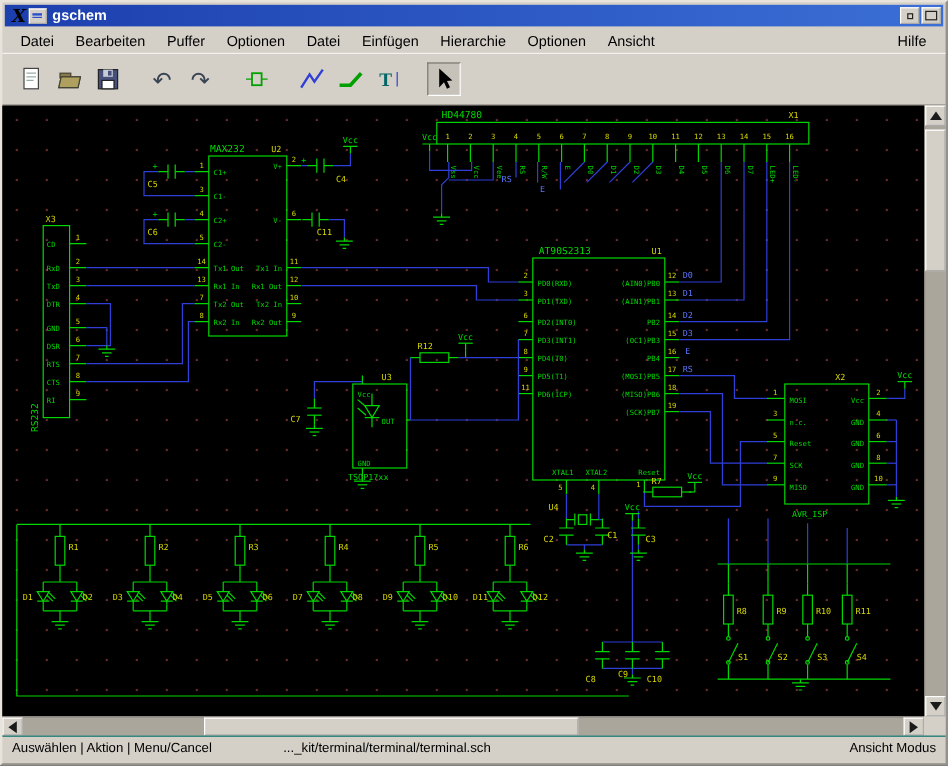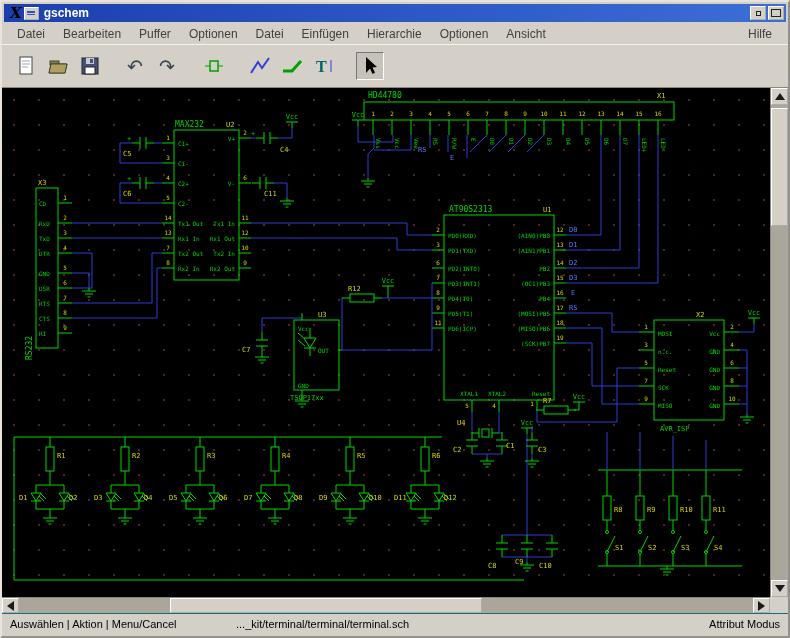--- a/index.html
+++ b/index.html
@@ -14,21 +14,21 @@
   .winmenu{width:15px;height:13px;background:#d4d0c8;border:1px outset #fff;margin-right:5px;
            display:flex;align-items:center;justify-content:center;}
   .winmenu i{display:block;width:8px;height:4px;border-top:2px solid #2b4fd0;border-bottom:1px solid #2b4fd0;}
   .titlebar .title{flex:0 0 auto;}
   .tb-spacer{flex:1;}
   .tbn{width:16px;height:14px;background:#d4d0c8;border:1px outset #fff;margin-left:2px;
        display:flex;align-items:center;justify-content:center;}
   .glyph-min{width:5px;height:5px;border:1px solid #222;}
   .glyph-max{width:10px;height:8px;border:1px solid #222;}
   .menubar{position:absolute;left:0;top:22px;right:0;height:20px;display:flex;align-items:center;
-           font-size:12px;color:#404040;padding:0 6px;}
+           font-size:12px;color:#000000;padding:0 6px;}
   .menu-item{padding:2px 9px;cursor:default;}
   .menu-help{margin-left:auto;padding:2px 10px;}
   .toolbar{position:absolute;left:0;top:42px;right:0;height:44px;border-top:1px solid #f4f2ee;
            border-bottom:1px solid #8a867e;display:flex;align-items:center;padding:0 10px;}
   .tbtn{width:28px;height:28px;display:flex;align-items:center;justify-content:center;
         border:1px solid transparent;margin-right:4px;}
   .gap{margin-left:14px;}
   .tbtn.pressed{border:1px solid;border-color:#7a766e #fff #fff #7a766e;background:#c6c2ba;}
   .work{position:absolute;left:0;top:86px;right:0;bottom:23px;background:#a8a49c;}
   .canvas-wrap{position:absolute;left:0;top:0;right:18px;bottom:16px;background:#000;}
@@ -837,16 +837,16 @@
       <div class="sbbtn h-rt">
           <div class="tri-rt"></div>
         </div>
     </div>
     <div class="corner"></div>
   </div>
 
   <div class="statusbar">
     <span class="st-left">Auswählen | Aktion | Menu/Cancel</span>
     <span class="st-file">..._kit/terminal/terminal/terminal.sch</span>
-    <span class="st-mode">Attribut Modus</span>
+    <span class="st-mode">Ansicht Modus</span>
   </div>
 
 </div>
 
 </body></html>

